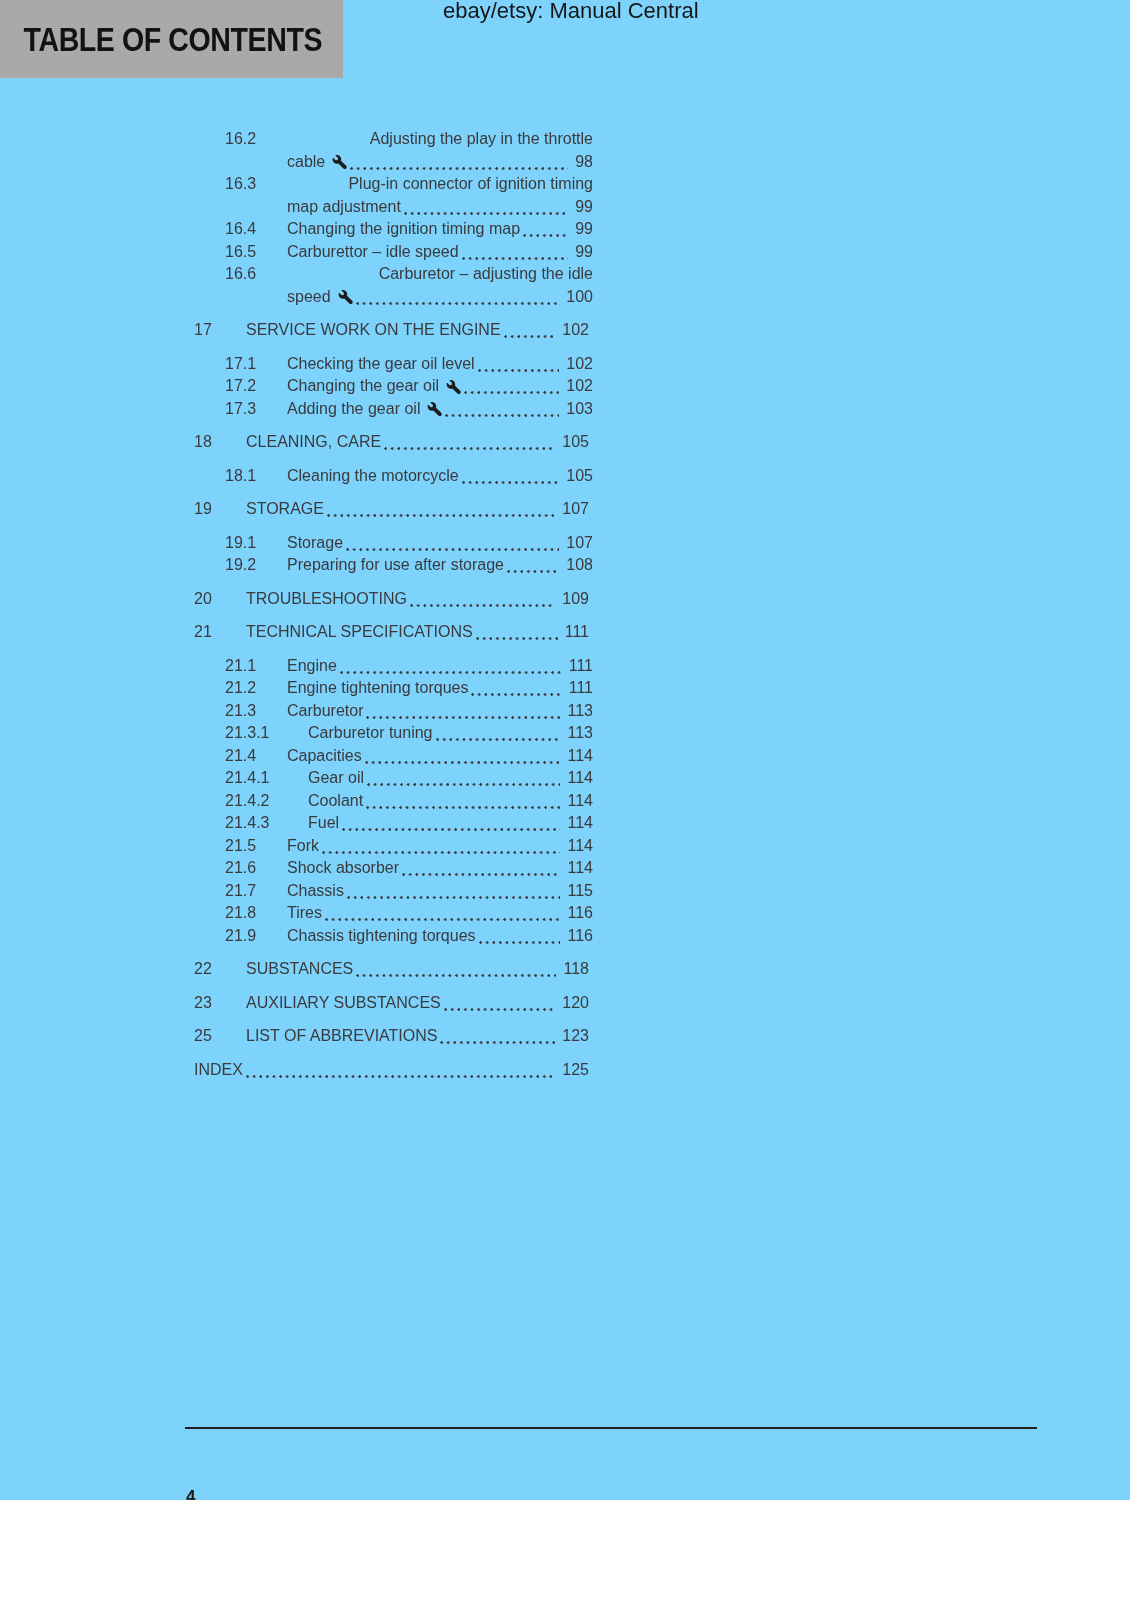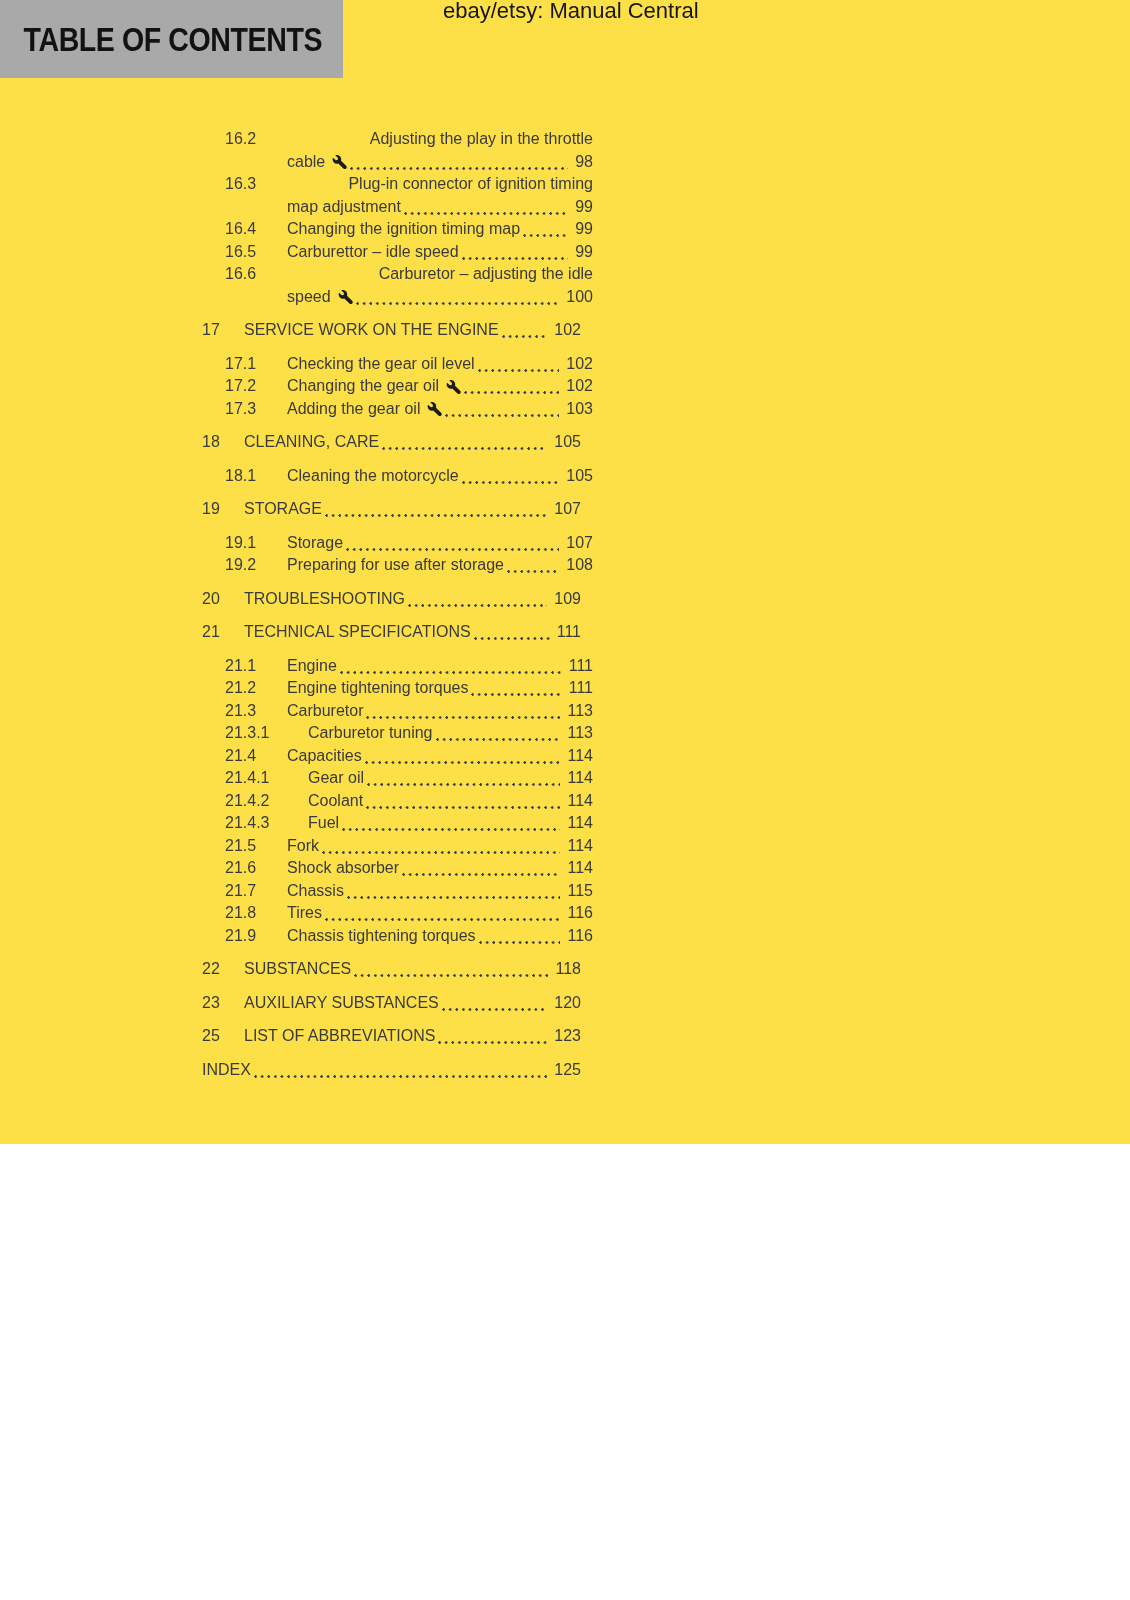--- a/index.html
+++ b/index.html
@@ -1,19 +1,19 @@
 <!DOCTYPE html>
 <html><head>
 <meta charset="utf-8">
 <style>
   html,body{margin:0;padding:0;background:#ffffff;}
   #page{
     position:relative;
-    width:1130px;height:1144px;
-    background:#fde047;
+    width:1130px;height:1500px;
+    background:#7dd3fc;
     font-family:"Liberation Sans", sans-serif;
     color:#3a3a3d;
     overflow:hidden;
   }
   
   #header-box{
     position:absolute;left:0;top:0;width:343px;height:78px;
     background:#a9a9a9;
     display:flex;align-items:center;
   }
@@ -31,21 +31,21 @@
   
   #toc{
     position:absolute;left:185px;top:128px;width:408px;
     font-size:16px;line-height:22.5px;
   }
   .row{display:flex;padding-left:5px;}
   .num{flex:0 0 42px;white-space:nowrap;}
   .lvl2 .num,.lvl3 .num{margin-left:35px;}
   .lvl2 .num{flex-basis:62px;}
   .lvl3 .num{flex-basis:83px;}
-  .lvl1,.lvl0{margin:11px 12px;}
+  .lvl1,.lvl0{margin:11px 4px;gap:10px;}
   .body{flex:1;display:flex;flex-direction:column;min-width:0;text-align:right;}
   .line{display:block;}
   .line.last{display:flex;align-items:baseline;}
   .leader{
     flex:1 1 auto;min-width:10px;height:15px;align-self:flex-end;
     margin:0 7px 0 3px;
     background-image:radial-gradient(circle at 1.6px 1.6px, #3a3a3d 1.12px, transparent 1.5px);
     background-size:6.6px 3.2px;
     background-repeat:repeat-x;
     background-position:left bottom 3px;

